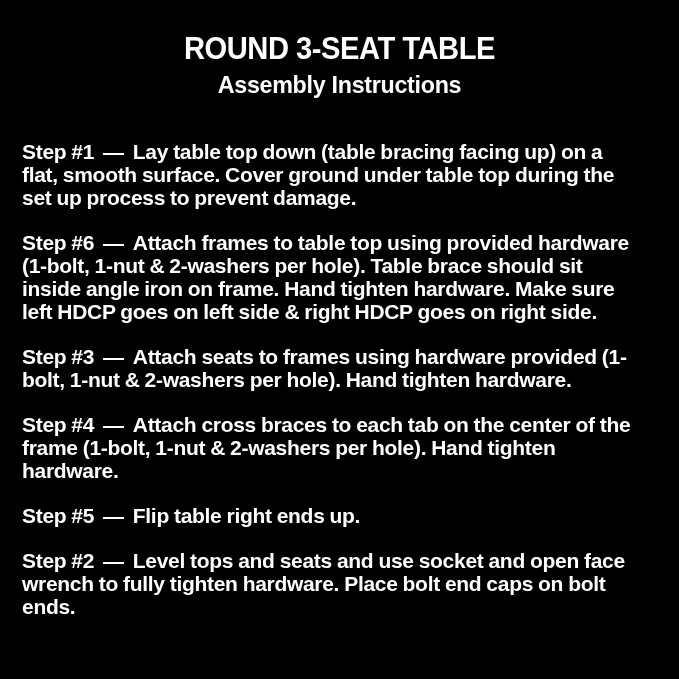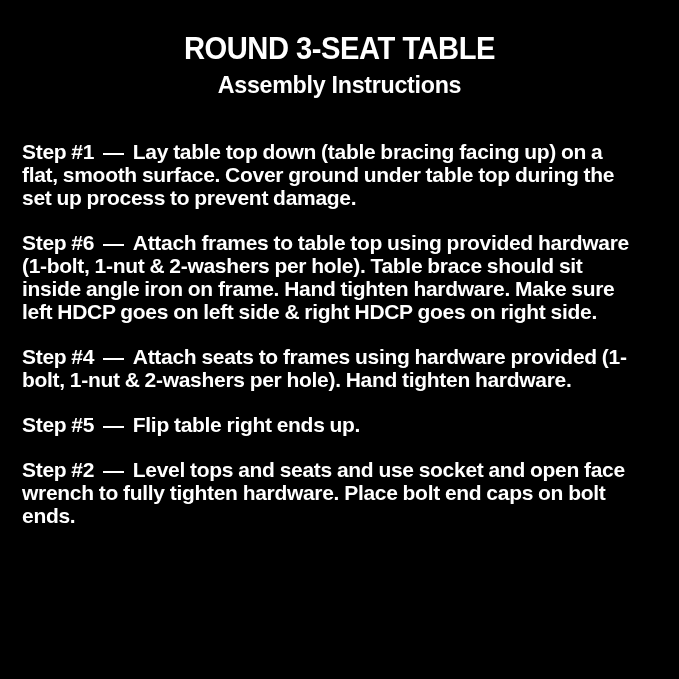--- a/index.html
+++ b/index.html
@@ -75,21 +75,22 @@
     <div class="title">ROUND 3-SEAT TABLE</div>
     <div class="subtitle">Assembly Instructions</div>
   </div>
 
   <div class="content">
 
     <p class="step"><span class="step-label">Step #1</span><span class="step-sep">—</span><span class="step-text">Lay table top down (table bracing facing up) on a flat, smooth surface. Cover ground under table top during the set up process to prevent damage.</span></p>
 
     <p class="step"><span class="step-label">Step #6</span><span class="step-sep">—</span><span class="step-text">Attach frames to table top using provided hardware (1-bolt, 1-nut &amp; 2-washers per hole). Table brace should sit inside angle iron on frame. Hand tighten hardware. Make sure left HDCP goes on left side &amp; right HDCP goes on right side.</span></p>
 
-    <p class="step"><span class="step-label">Step #4</span><span class="step-sep">—</span><span class="step-text">Attach seats to frames using hardware provided (1-bolt, 1-nut &amp; 2-washers per hole). Hand tighten hardware.</span></p>
+    <p class="step"><span class="step-label">Step #3</span><span class="step-sep">—</span><span class="step-text">Attach seats to frames using hardware provided (1-bolt, 1-nut &amp; 2-washers per hole). Hand tighten hardware.</span></p>
 
+    <p class="step"><span class="step-label">Step #4</span><span class="step-sep">—</span><span class="step-text">Attach cross braces to each tab on the center of the frame (1-bolt, 1-nut &amp; 2-washers per hole). Hand tighten hardware.</span></p>
 
     <p class="step"><span class="step-label">Step #5</span><span class="step-sep">—</span><span class="step-text">Flip table right ends up.</span></p>
 
     <p class="step"><span class="step-label">Step #2</span><span class="step-sep">—</span><span class="step-text">Level tops and seats and use socket and open face wrench to fully tighten hardware. Place bolt end caps on bolt ends.</span></p>
 
   </div>
 </div>
 
 </body></html>

